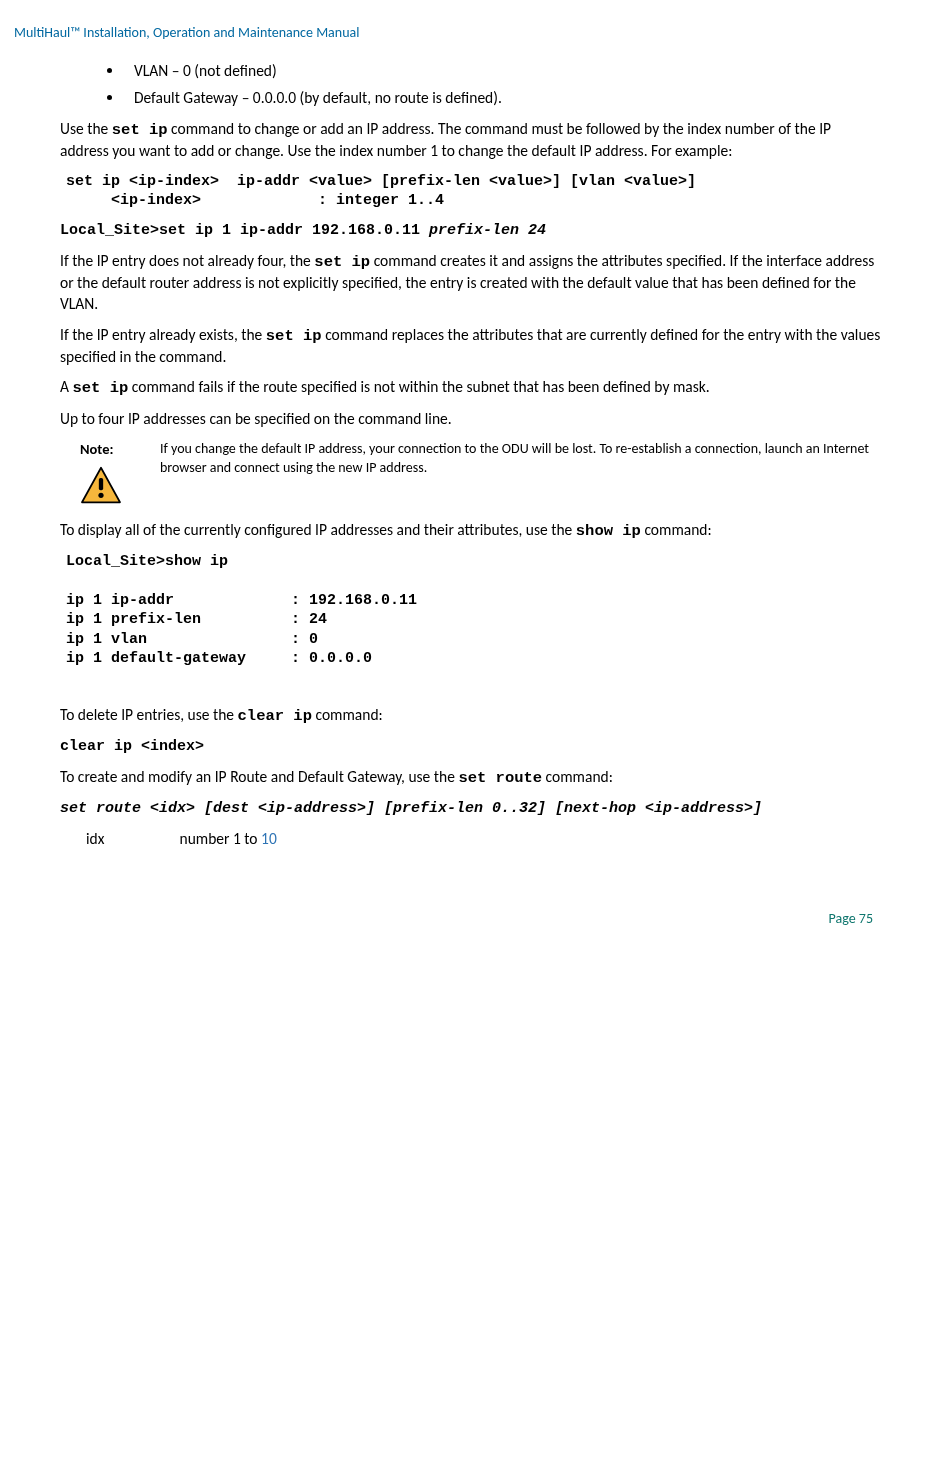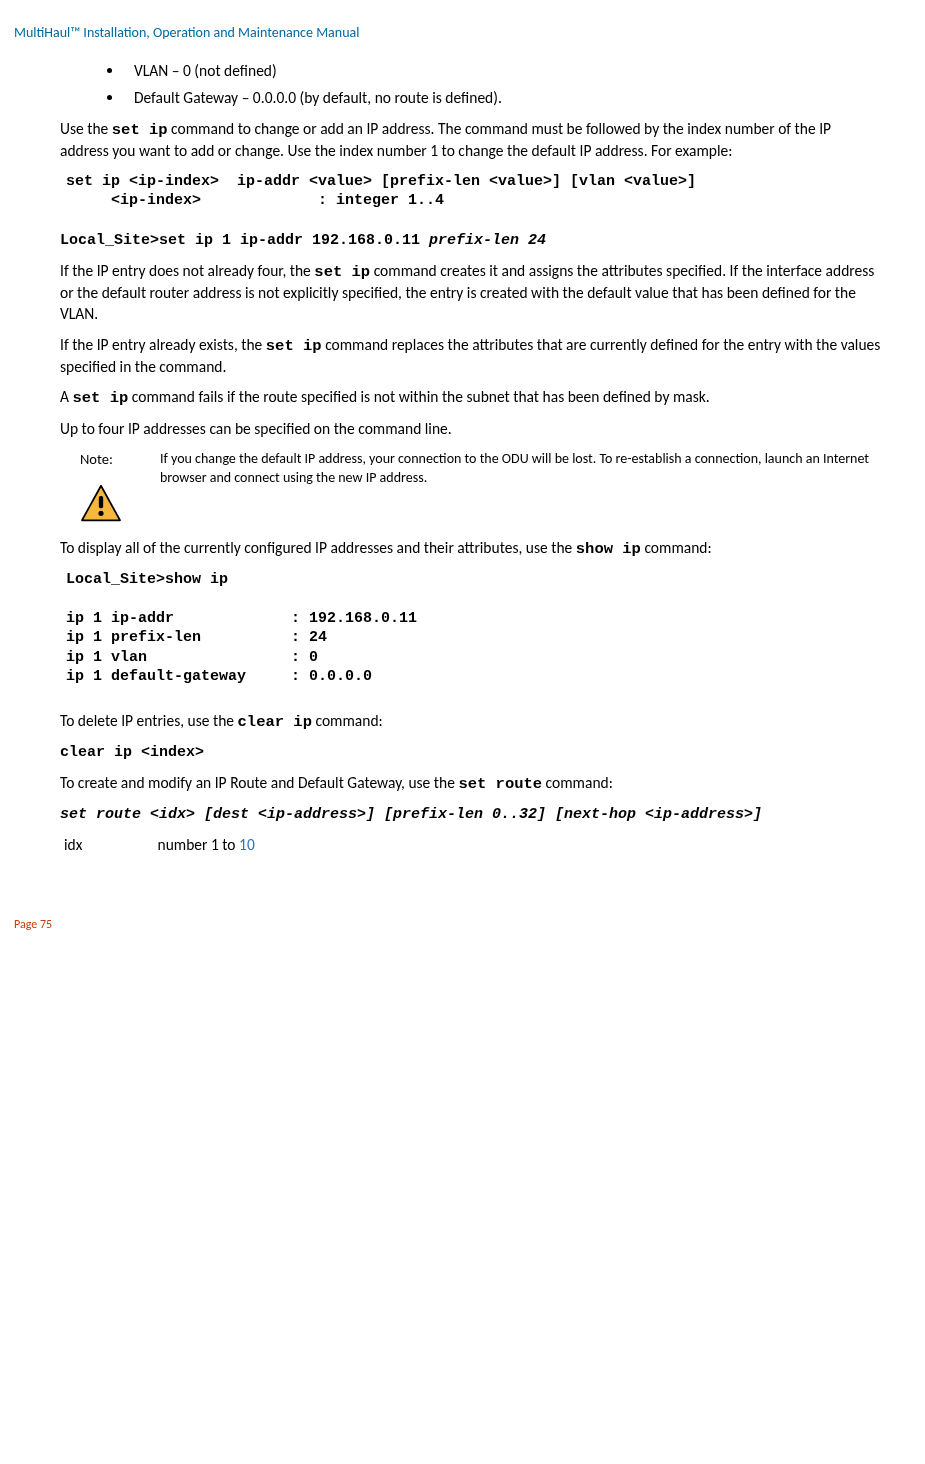--- a/index.html
+++ b/index.html
@@ -53,44 +53,44 @@
     display: flex;
     align-items: flex-start;
     margin: 10px 0 10px 20px;
   }
   .note-label-col {
     width: 80px;
     flex-shrink: 0;
     text-align: left;
   }
   .note-label {
-    font-weight: normal;
+    font-weight: bold;
     font-size: 14.5px;
     display: block;
-    margin-bottom: 12px;
+    margin-bottom: 4px;
   }
   .note-body {
     font-size: 14px;
     line-height: 1.35;
   }
   .warn-icon {
     width: 42px;
     height: 38px;
     margin-top: 2px;
   }
   .idx-row {
-    margin: 2px 0 0 4px;
+    margin: 2px 0 0 26px;
     font-size: 15.5px;
   }
   .idx-row .idx-k { display: inline-block; width: 90px; }
   .blue { color: #2e74b5; }
   .footer {
-    text-align: left;
-    font-size: 12px;
-    color: #c2410c;
+    text-align: right;
+    font-size: 14px;
+    color: #0f766e;
     margin-top: 60px;
     padding-right: 10px;
   }
 </style>
 </head>
 <body>
 
 <div class="header">MultiHaul™ Installation, Operation and Maintenance Manual</div>
 
 <div class="content">
@@ -100,21 +100,21 @@
     <li>Default Gateway – 0.0.0.0 (by default, no route is defined).</li>
   </ul>
 
   <p>
     <span>Use the </span><span class="mono-inline">set ip</span><span> command to change or add an IP address. The command must be followed by the index number of the IP address you want to add or change. Use the index number 1 to change the default IP address. For example:</span>
   </p>
 
   <pre class="mono">set ip &lt;ip-index&gt;  ip-addr &lt;value&gt; [prefix-len &lt;value&gt;] [vlan &lt;value&gt;]
      &lt;ip-index&gt;             : integer 1..4</pre>
 
-  <p class="mono" style="margin-top:20px;">
+  <p class="mono" style="margin-top:10px;">
     <span>Local_Site&gt;set ip 1 ip-addr 192.168.0.11 </span><span class="italic">prefix-len 24</span>
   </p>
 
   <p>
     <span>If the IP entry does not already four, the </span><span class="mono-inline">set ip</span><span> command creates it and assigns the attributes specified. If the interface address or the default router address is not explicitly specified, the entry is created with the default value that has been defined for the VLAN.</span>
   </p>
 
   <p>
     <span>If the IP entry already exists, the </span><span class="mono-inline">set ip</span><span> command replaces the attributes that are currently defined for the entry with the values specified in the command.</span>
   </p>
@@ -142,21 +142,21 @@
   </p>
 
 
   <pre class="mono">Local_Site&gt;show ip
 
 ip 1 ip-addr             : 192.168.0.11
 ip 1 prefix-len          : 24
 ip 1 vlan                : 0
 ip 1 default-gateway     : 0.0.0.0</pre>
 
-  <p style="margin-top:24px;">
+  <p style="margin-top:36px;">
     <span>To delete IP entries, use the </span><span class="mono-inline">clear ip</span><span> command:</span>
   </p>
 
   <p class="mono">clear ip &lt;index&gt;</p>
 
   <p>
     <span>To create and modify an IP Route and Default Gateway, use the </span><span class="mono-inline">set route</span><span> command:</span>
   </p>
 
   <p class="mono italic">set route &lt;idx&gt; [dest &lt;ip-address&gt;] [prefix-len 0..32] [next-hop &lt;ip-address&gt;]</p>

